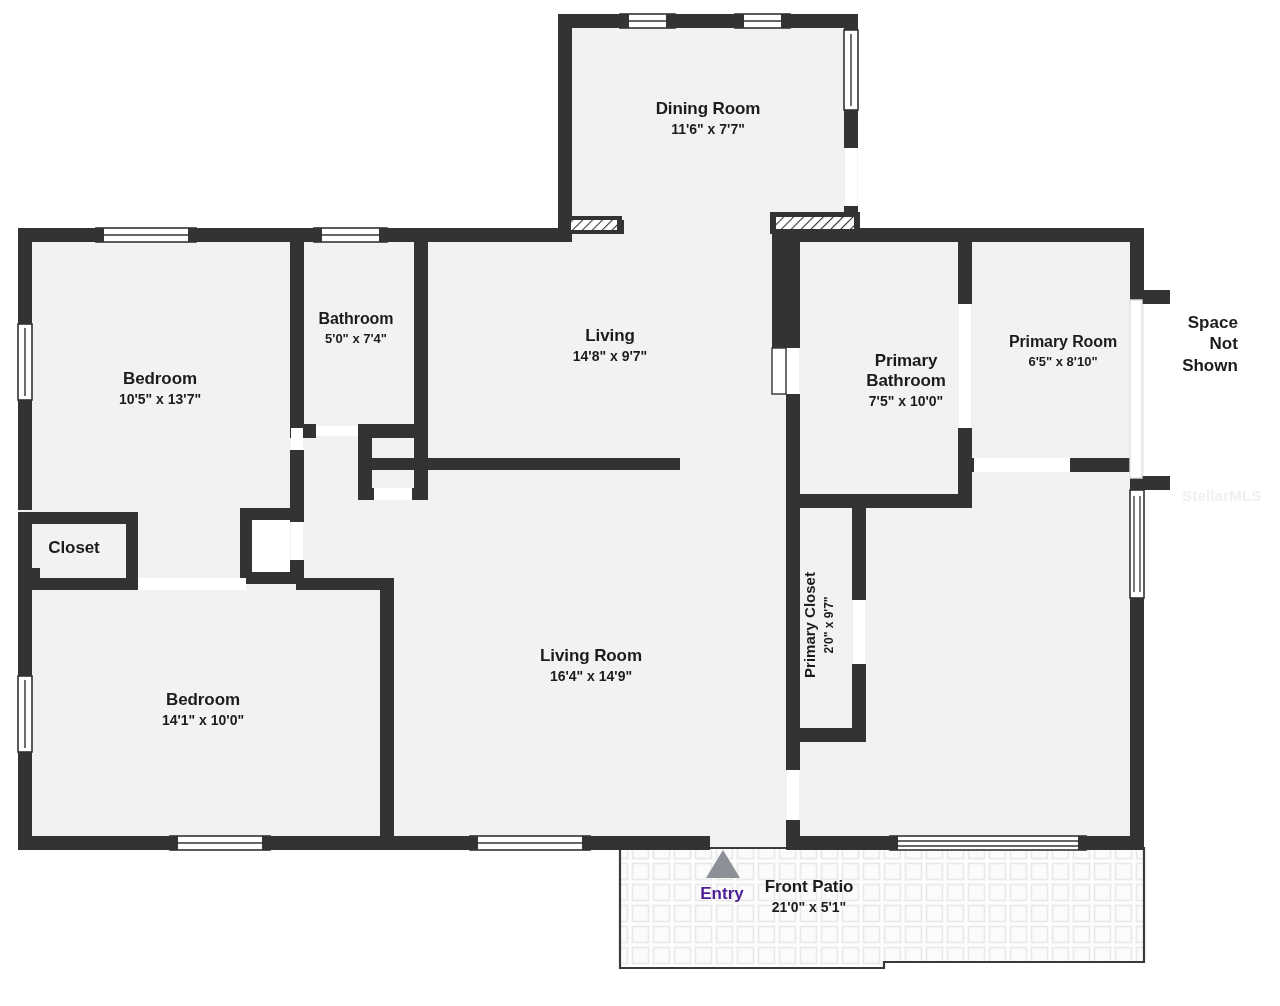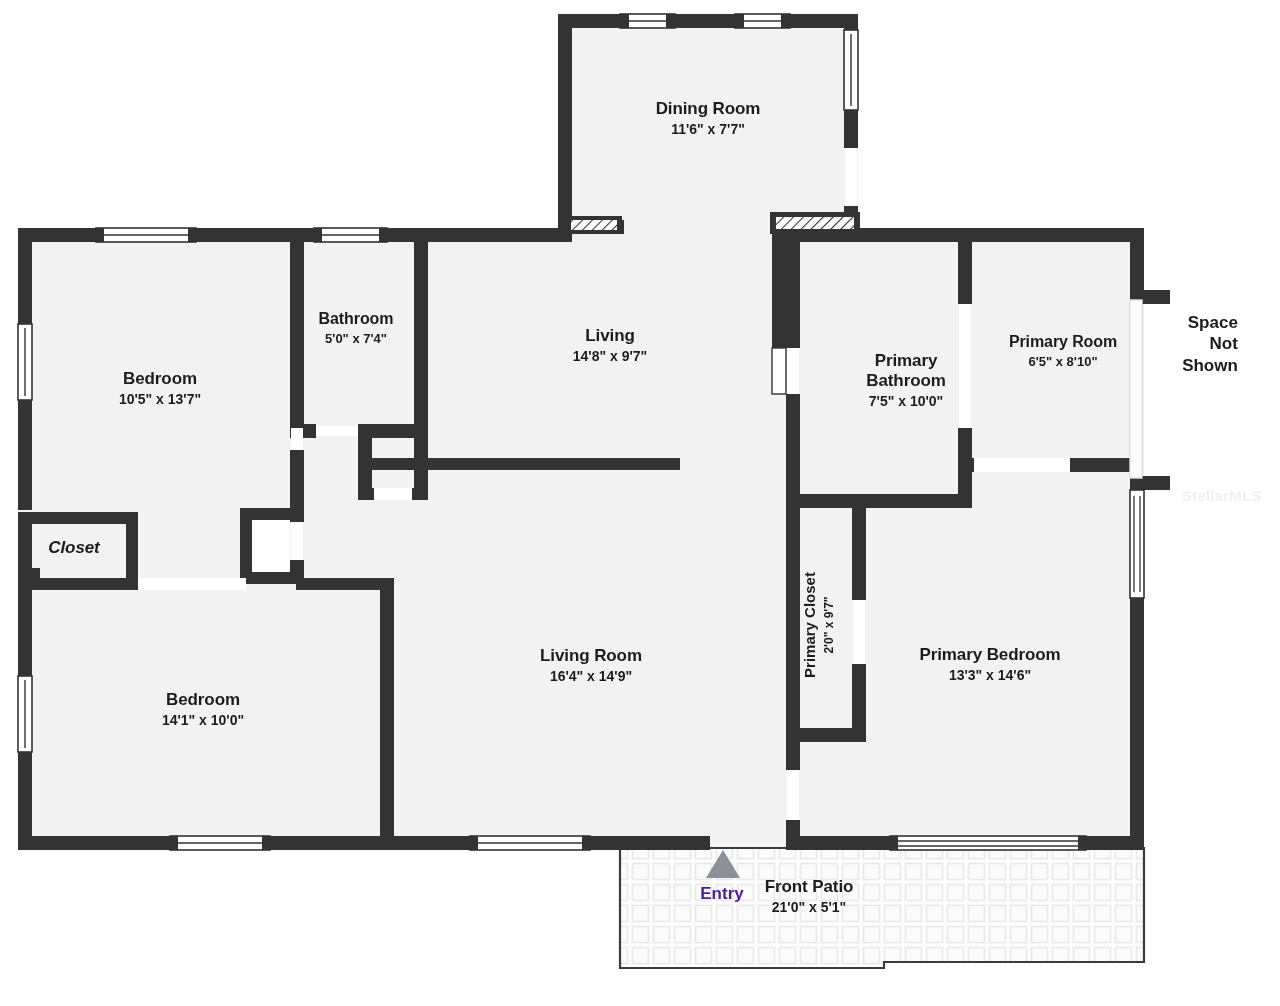--- a/index.html
+++ b/index.html
@@ -410,44 +410,40 @@
     <span class="rl-name">Primary
 Bathroom</span>
     <span class="rl-dim">7'5" x 10'0"</span>
   </div>
 
   <div class="room-label small" style="left:1063px; top:333px; transform:translate(-50%,0);">
     <span class="rl-name">Primary Room</span>
     <span class="rl-dim">6'5" x 8'10"</span>
   </div>
 
-  <div class="room-label" style="left:74px; top:538px; transform:translate(-50%,0);font-style:italic;">
+  <div class="room-label" style="left:74px; top:538px; transform:translate(-50%,0);">
     <span class="rl-name">Closet</span>
     <span class="rl-dim"></span>
   </div>
 
   <div class="room-label" style="left:591px; top:646px; transform:translate(-50%,0);">
     <span class="rl-name">Living Room</span>
     <span class="rl-dim">16'4" x 14'9"</span>
   </div>
 
   <div class="room-label" style="left:203px; top:690px; transform:translate(-50%,0);">
     <span class="rl-name">Bedroom</span>
     <span class="rl-dim">14'1" x 10'0"</span>
   </div>
 
   <div class="vert-label" style="left:819px; top:625px; transform:translate(-50%,-50%) rotate(-90deg);">
     <span class="rl-name">Primary Closet</span><br>
     <span class="rl-dim">2'0" x 9'7"</span>
   </div>
 
-  <div class="room-label" style="left:990px; top:645px; transform:translate(-50%,0);">
-    <span class="rl-name">Primary Bedroom</span>
-    <span class="rl-dim">13'3" x 14'6"</span>
-  </div>
 
   <div class="room-label" style="left:809px; top:877px; transform:translate(-50%,0);">
     <span class="rl-name">Front Patio</span>
     <span class="rl-dim">21'0" x 5'1"</span>
   </div>
 
   <div class="note-label" style="left:1210px; top:312px; transform:translate(-50%,0);">Space Not
 Shown</div>
 
   <div class="entry-label" style="left:722px; top:884px; transform:translate(-50%,0);">Entry</div>

